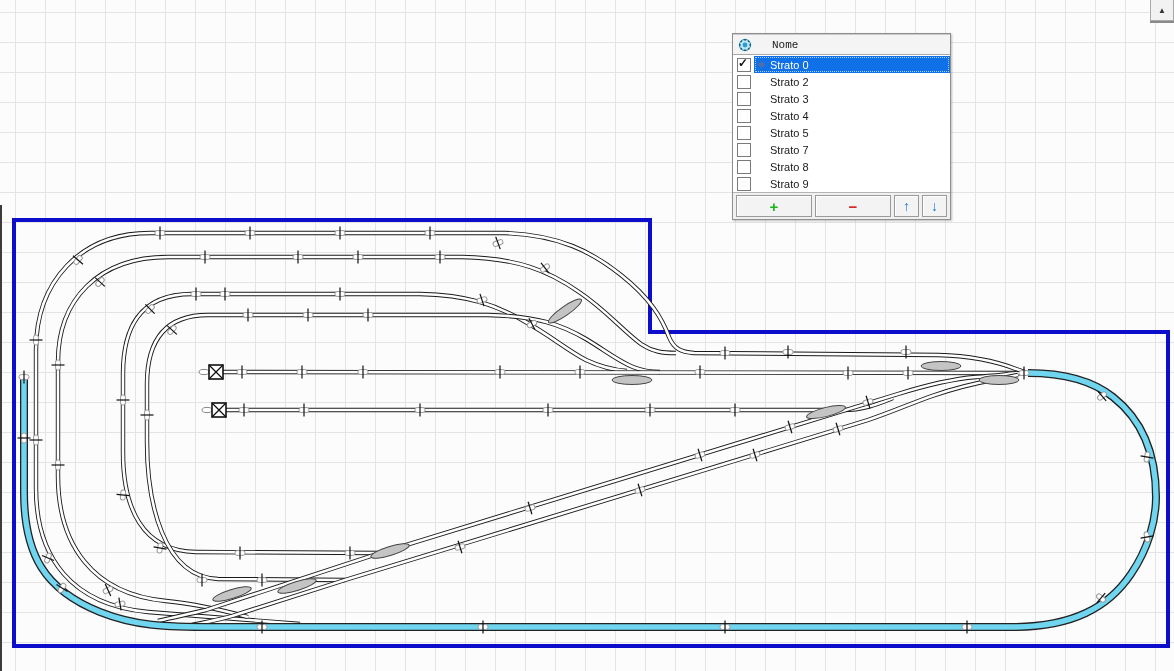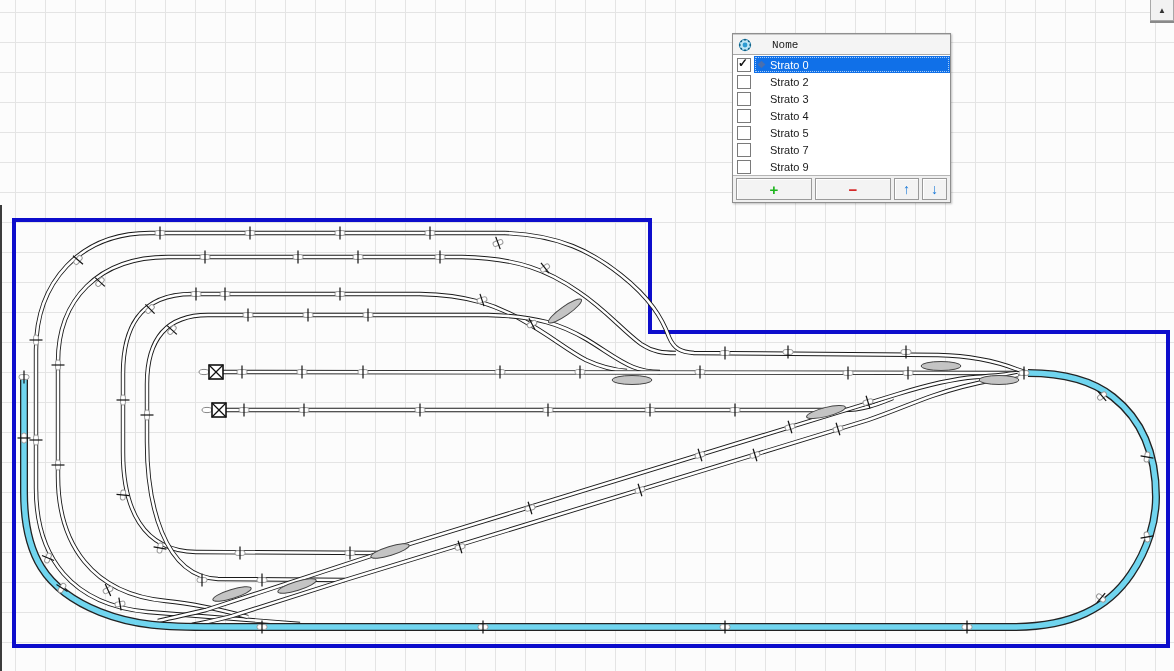--- a/index.html
+++ b/index.html
@@ -465,20 +465,27 @@
           <span class="cbx"></span>
           <span class="rowsel">
             <span class="dia none"></span>
             <span>Strato 7</span>
           </span>
         </div>
         <div class="lrow">
           <span class="cbx"></span>
           <span class="rowsel">
             <span class="dia none"></span>
+            <span>Strato 8</span>
+          </span>
+        </div>
+        <div class="lrow">
+          <span class="cbx"></span>
+          <span class="rowsel">
+            <span class="dia none"></span>
             <span>Strato 9</span>
           </span>
         </div>
       </div>
     <div class="dlg-foot">
       <div class="fbtn wide">
         <span class="glyph-add">+</span>
       </div>
       <div class="fbtn wide">
         <span class="glyph-rem">−</span>

